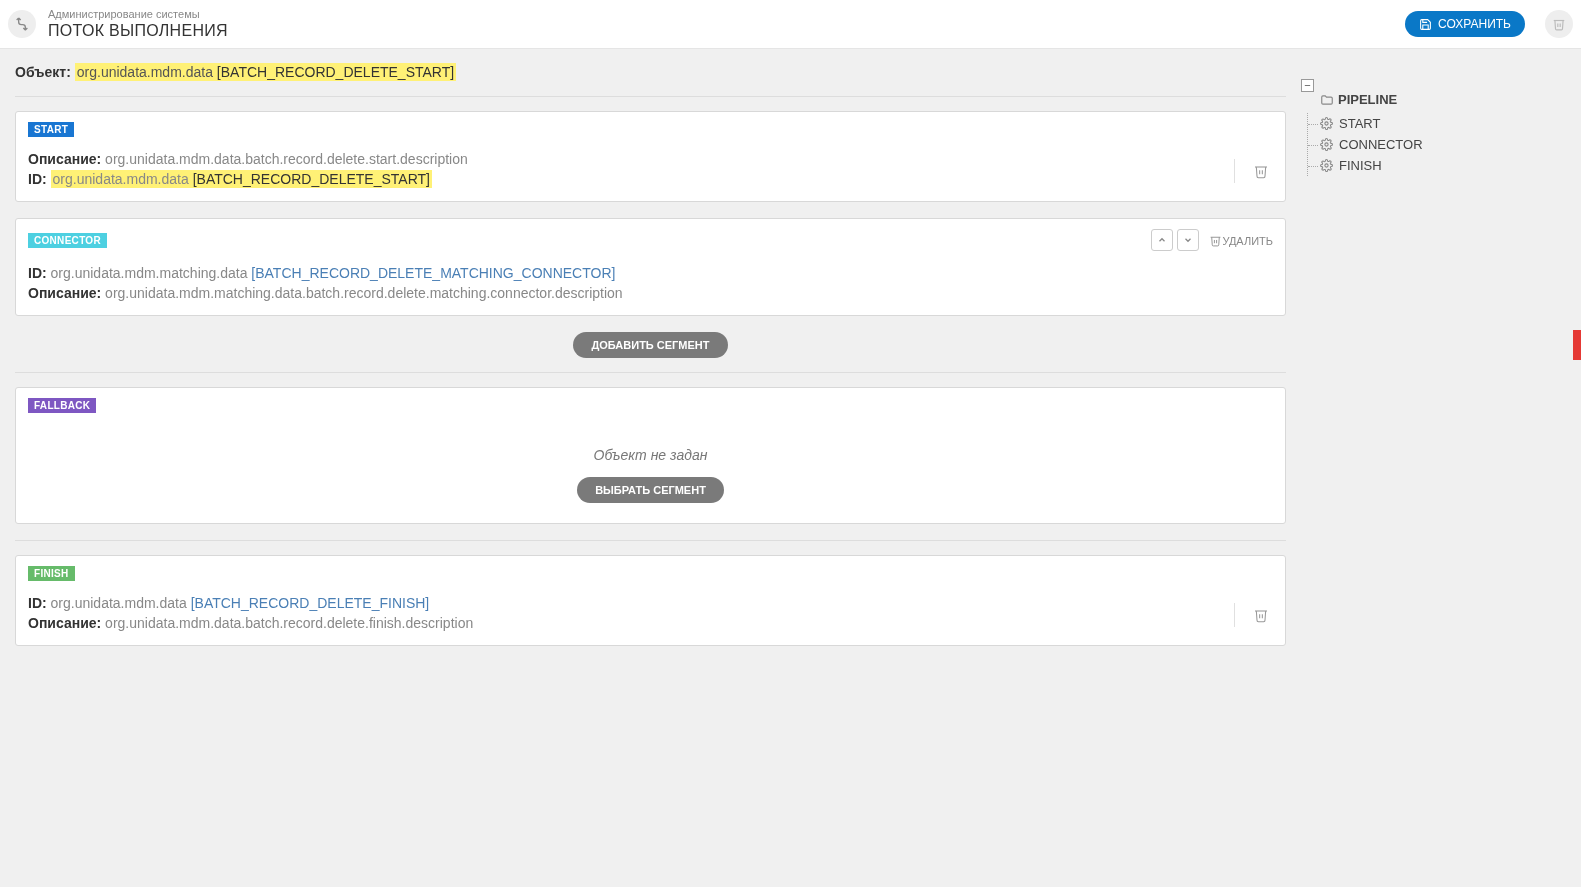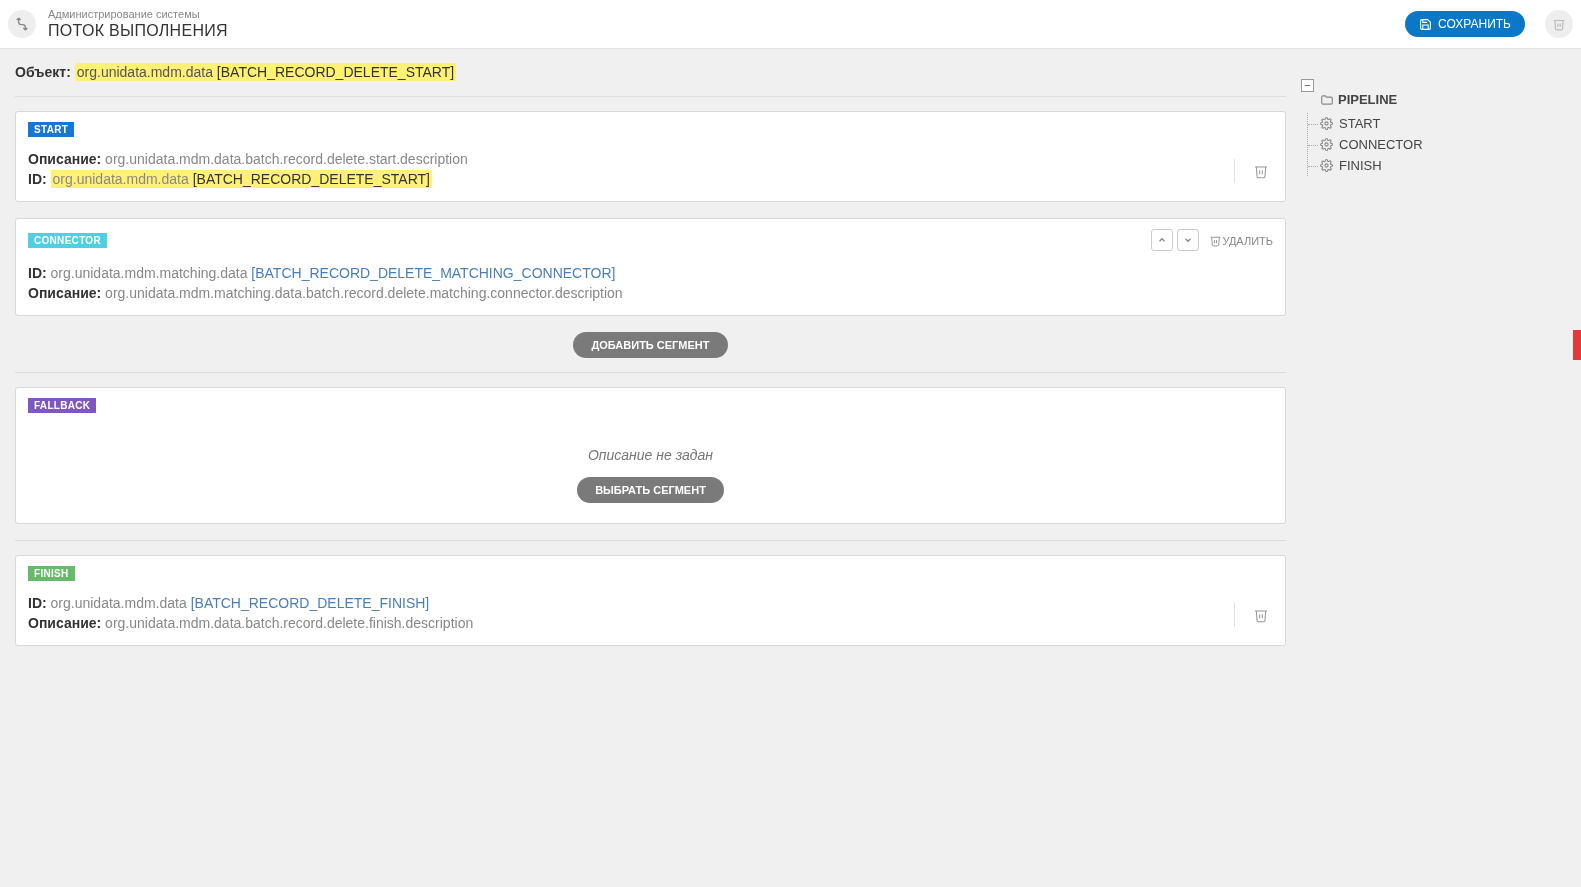--- a/index.html
+++ b/index.html
@@ -418,21 +418,21 @@
         <button class="btn-gray">ДОБАВИТЬ СЕГМЕНТ</button>
       </div>
 
       <hr class="sep">
 
       <div class="card">
         <div class="card-top">
           <span class="tag tag-fallback">FALLBACK</span>
         </div>
         <div class="fallback-body">
-          <div class="not-set-text">Описание не задан</div>
+          <div class="not-set-text">Объект не задан</div>
           <button class="btn-gray">ВЫБРАТЬ СЕГМЕНТ</button>
         </div>
       </div>
 
       <hr class="sep">
 
       <div class="card">
         <div class="card-top">
           <span class="tag tag-finish">FINISH</span>
         </div>

